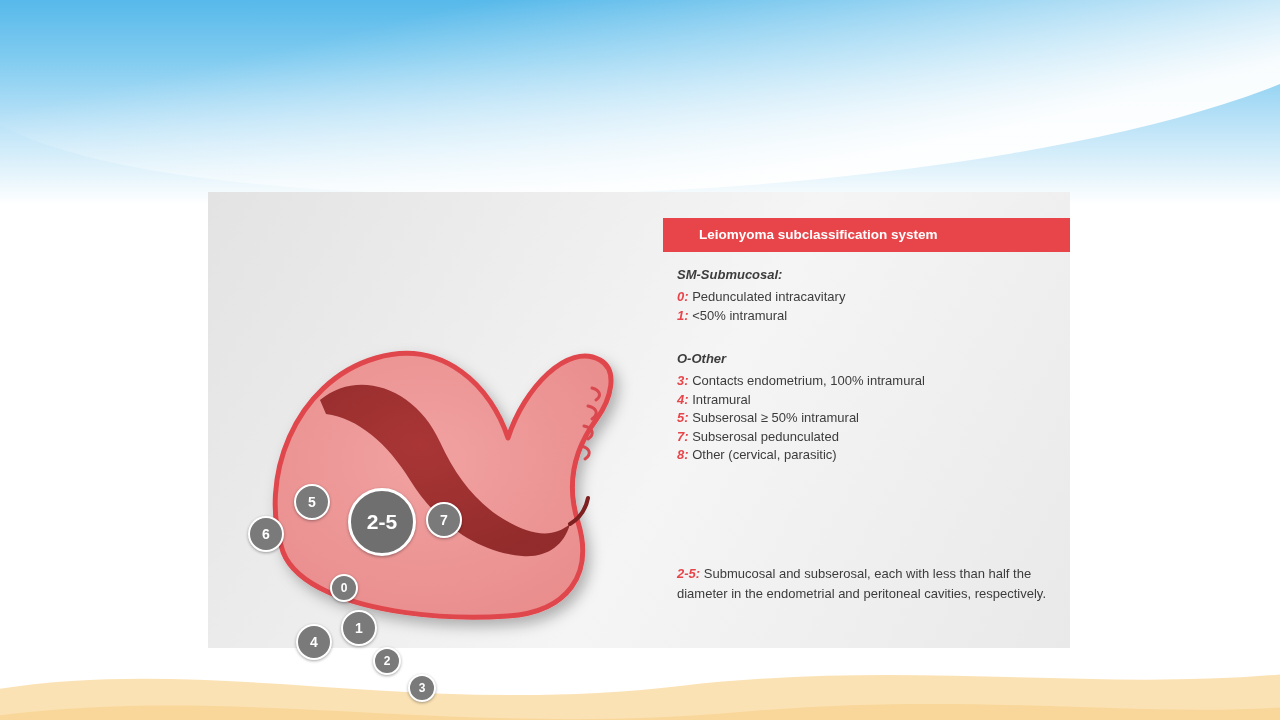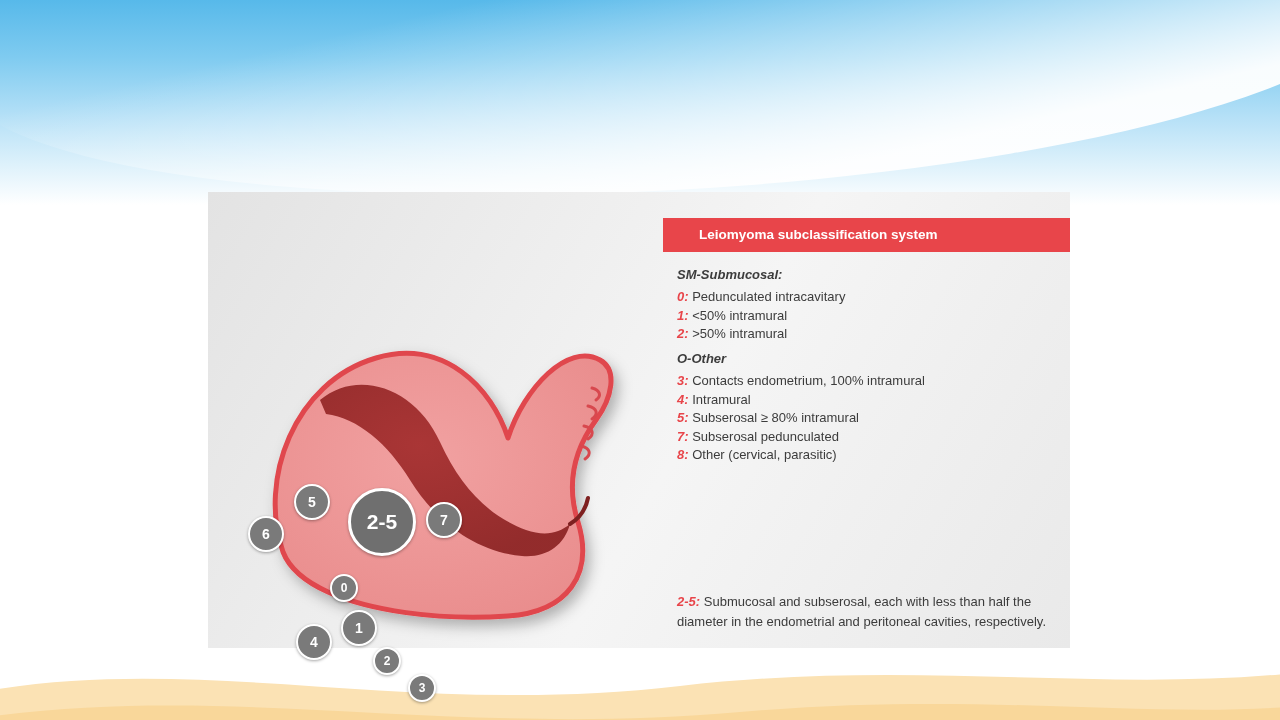--- a/index.html
+++ b/index.html
@@ -126,21 +126,21 @@
   .legend-body {
     position: absolute;
     left: 14px;
     width: 380px;
     font-size: 13px;
     color: #3c3c3c;
     line-height: 1.42;
   }
   .legend-body.part1 { top: 74px; }
   .legend-body.part2 { top: 158px; }
-  .legend-body.part3 { top: 372px; line-height: 1.5; margin-top: 28px; }
+  .legend-body.part3 { top: 372px; line-height: 1.5; }
 
   .grp-head {
     font-style: italic;
     font-weight: bold;
     color: #3c3c3c;
     margin-bottom: 4px;
   }
   .row { white-space: nowrap; }
   .k {
     color: #e8454a;
@@ -215,28 +215,27 @@
     </div>
 
     <div class="legend">
 
       <div class="bar title">Leiomyoma subclassification system</div>
 
       <div class="legend-body part1">
         <div class="grp-head">SM-Submucosal:</div>
         <div class="row"><span class="k">0:</span> <span class="v">Pedunculated intracavitary</span></div>
         <div class="row"><span class="k">1:</span> <span class="v">&lt;50% intramural</span></div>
-        <div class="row"><span class="k">2:</span> <span class="v">&gt;50% intramural</span></div>
       </div>
 
       <div class="legend-body part2">
         <div class="grp-head">O-Other</div>
         <div class="row"><span class="k">3:</span> <span class="v">Contacts endometrium, 100% intramural</span></div>
         <div class="row"><span class="k">4:</span> <span class="v">Intramural</span></div>
-        <div class="row"><span class="k">5:</span> <span class="v">Subserosal ≥ 80% intramural</span></div>
+        <div class="row"><span class="k">5:</span> <span class="v">Subserosal ≥ 50% intramural</span></div>
         <div class="row"><span class="k">7:</span> <span class="v">Subserosal pedunculated</span></div>
         <div class="row"><span class="k">8:</span> <span class="v">Other (cervical, parasitic)</span></div>
       </div>
 
 
       <div class="legend-body part3">
         <div class="para"><span class="k">2-5:</span> <span class="v">Submucosal and subserosal, each with less than half the diameter in the endometrial and peritoneal cavities, respectively.</span></div>
       </div>
 
     </div>

